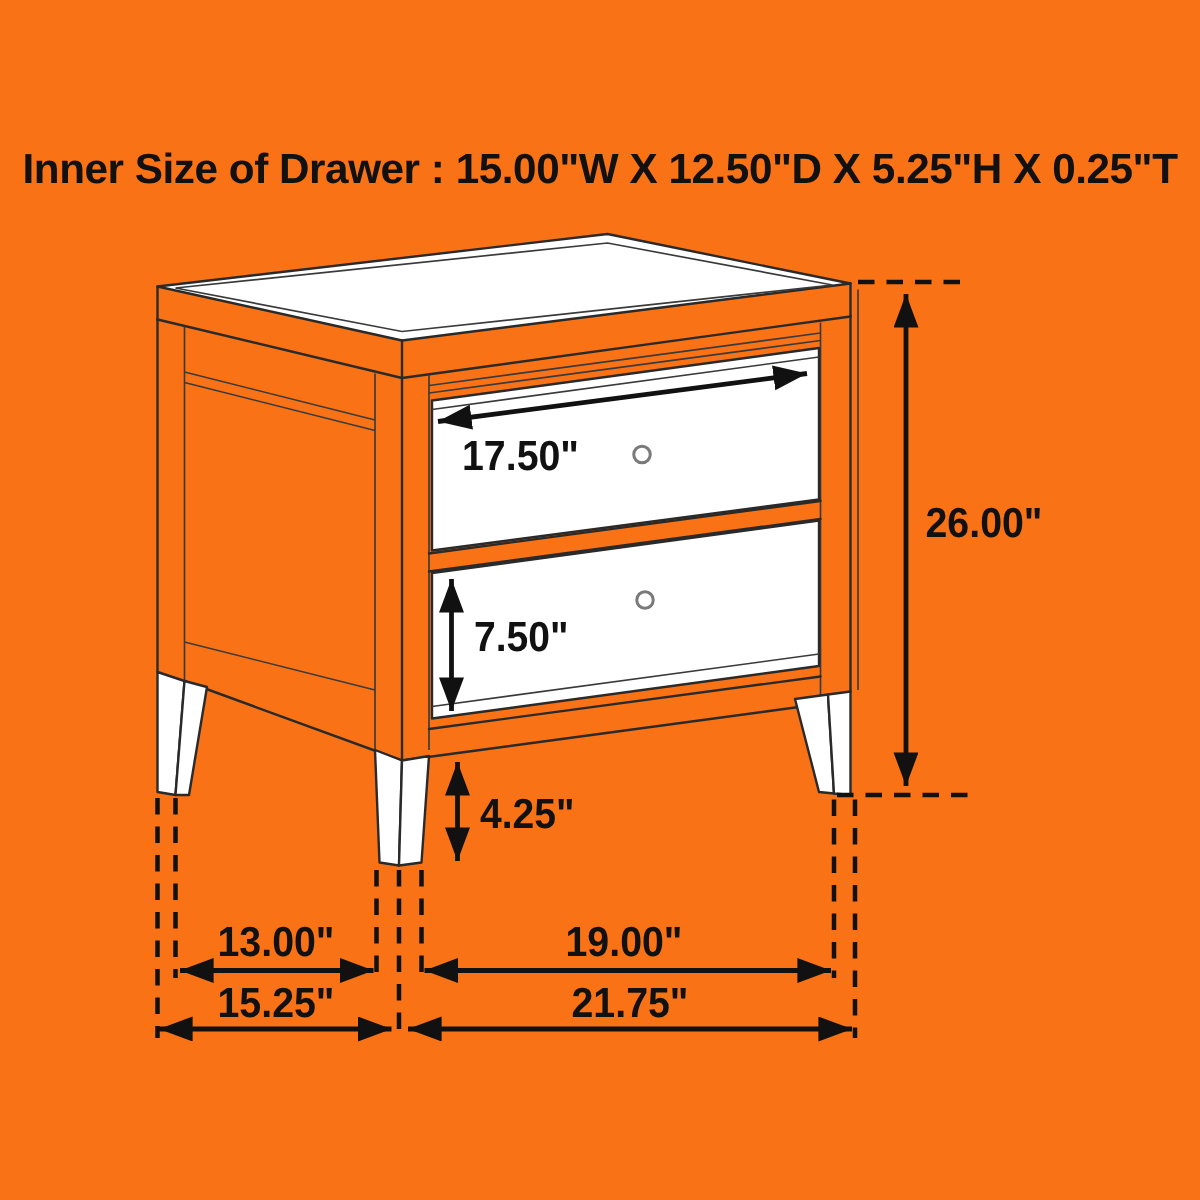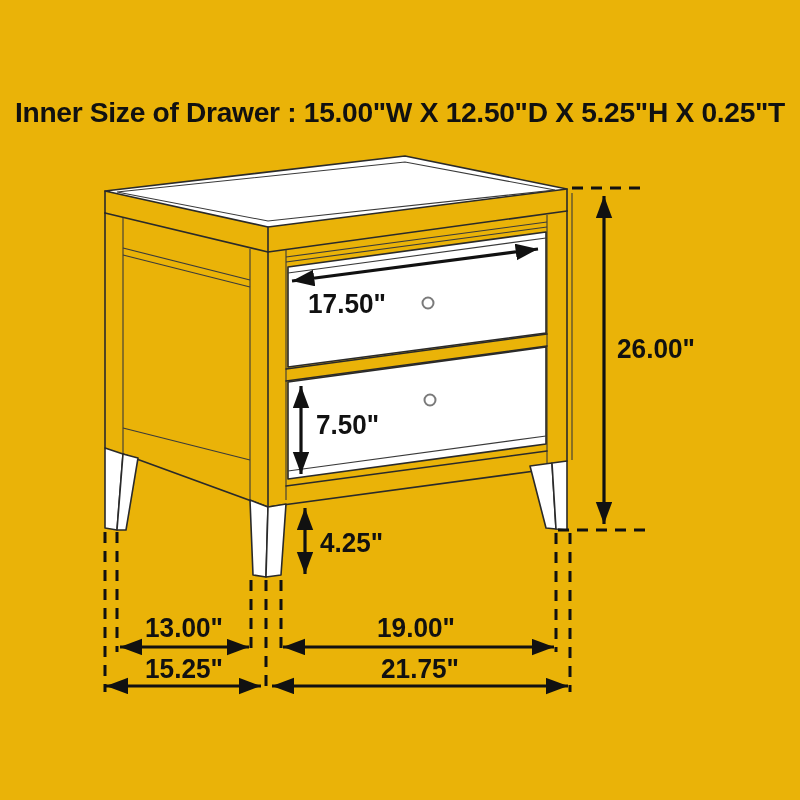--- a/index.html
+++ b/index.html
@@ -1,16 +1,16 @@
 <!DOCTYPE html>
 <html><head>
 <meta charset="utf-8">
 <style>
   html,body{margin:0;padding:0;width:800px;height:800px;background:#ffffff;overflow:hidden;}
-  .stage{position:relative;width:800px;height:800px;background:#eab308;}
+  .stage{position:relative;width:800px;height:800px;background:#f97316;}
   svg{display:block;}
   .ln{stroke:#2a2a2a;stroke-width:1.6;fill:none;stroke-linejoin:round;stroke-linecap:round;}
   .lnthin{stroke:#3a3a3a;stroke-width:1.1;fill:none;}
   .face{fill:#ffffff;stroke:#2a2a2a;stroke-width:1.6;stroke-linejoin:round;}
   .dim{stroke:#111111;stroke-width:3.2;fill:none;}
   .dash{stroke:#111111;stroke-width:3;fill:none;stroke-dasharray:11 8;}
   .dimtxt{font-family:"Liberation Sans","DejaVu Sans",sans-serif;font-weight:bold;font-size:28px;fill:#111111;}
   .titletxt{font-family:"Liberation Sans","DejaVu Sans",sans-serif;font-weight:bold;font-size:28px;fill:#111111;letter-spacing:-0.3px;}
 </style>
 </head>

